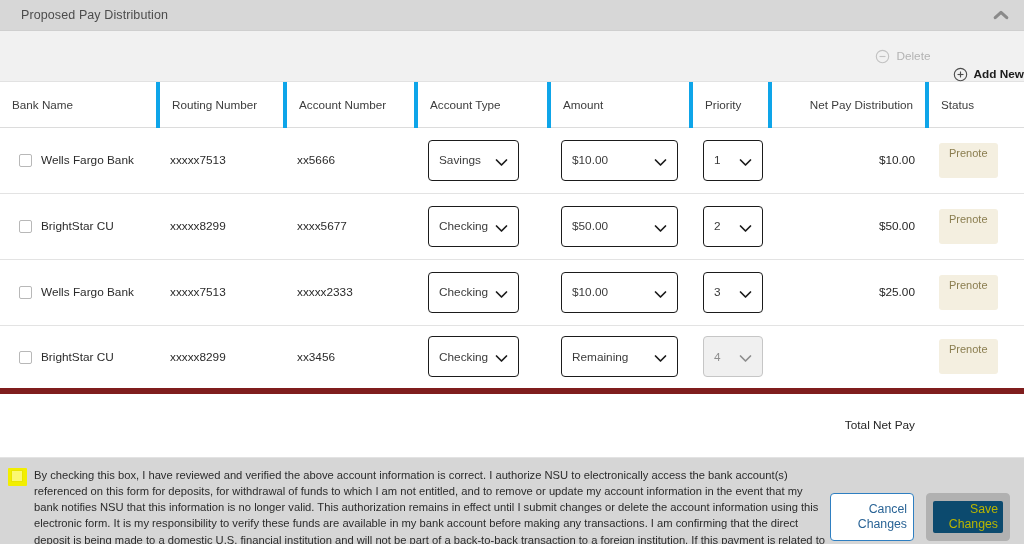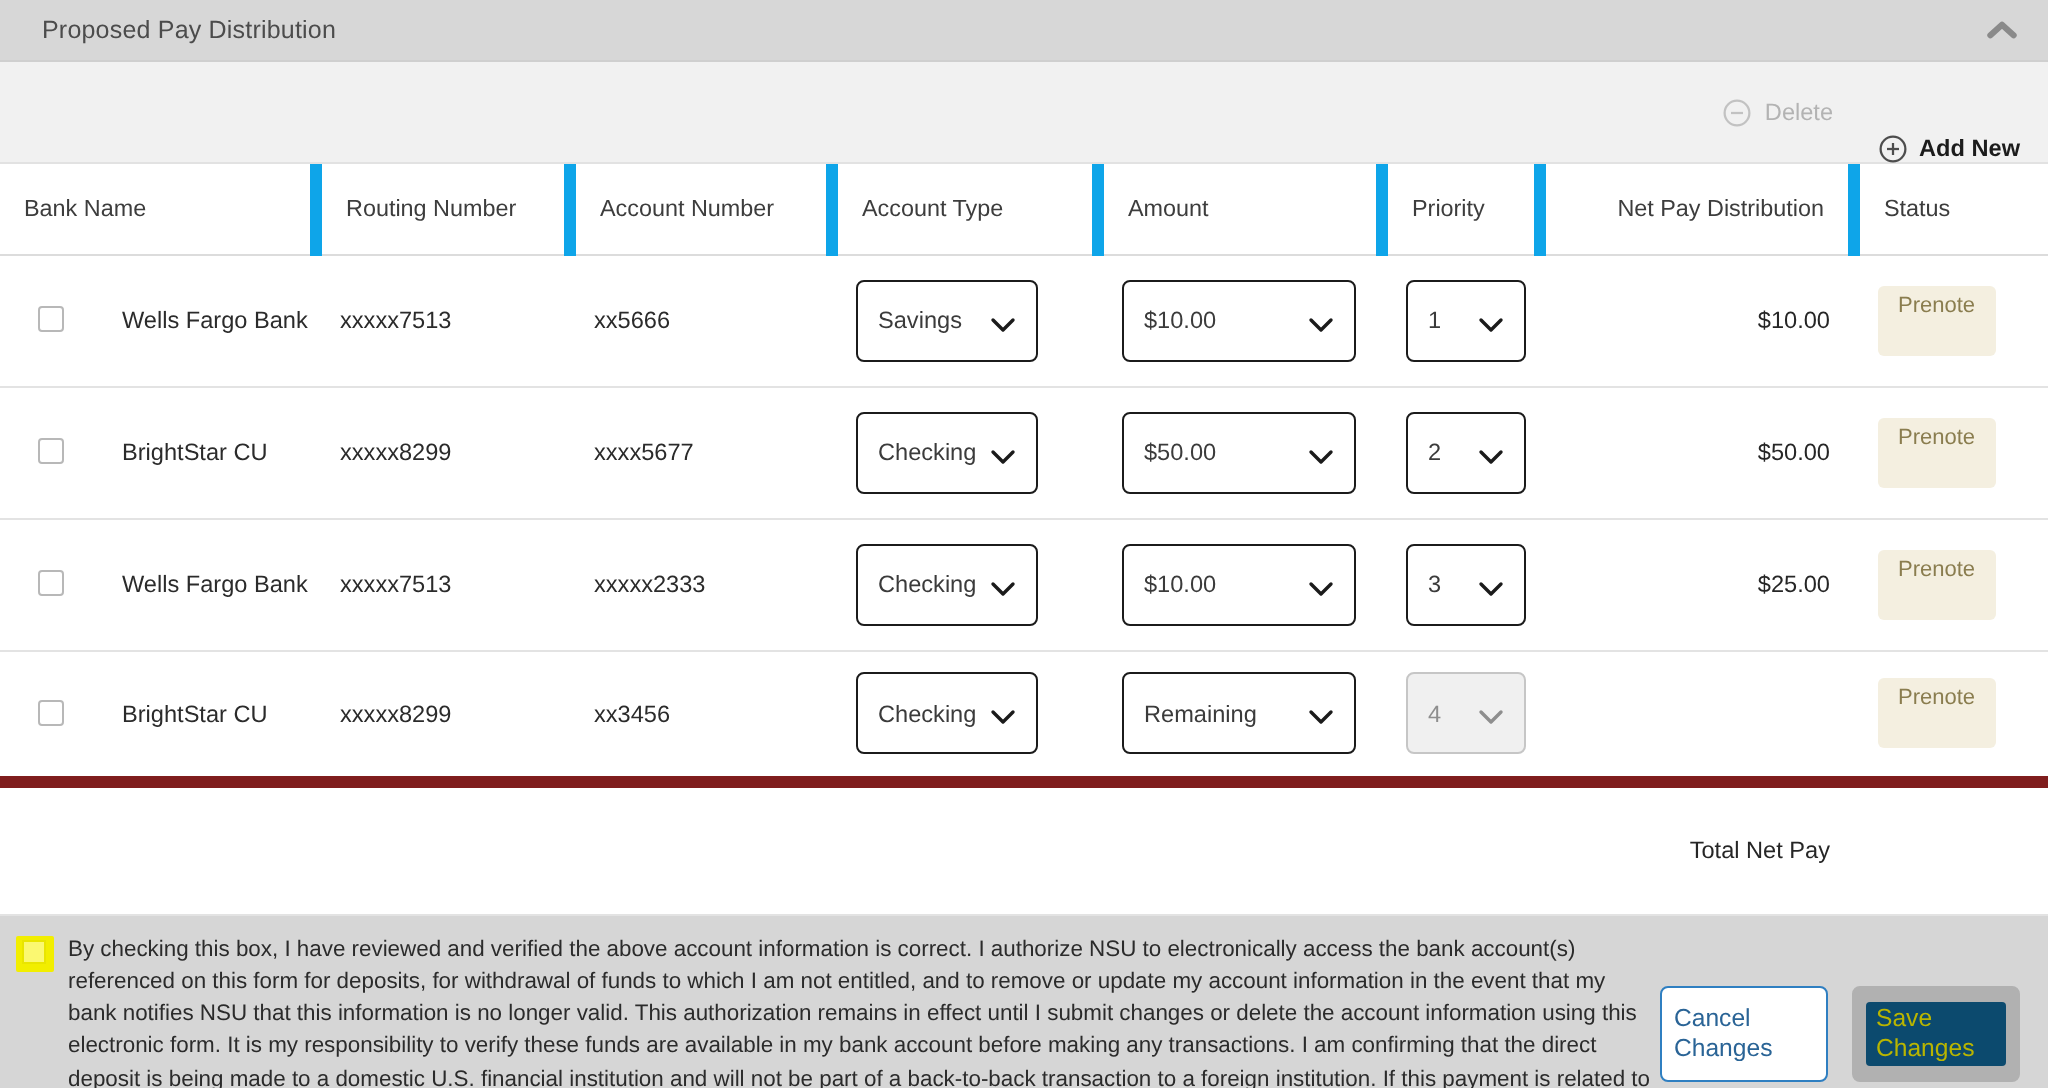--- a/index.html
+++ b/index.html
@@ -29,59 +29,59 @@
     flex: 1;
   }
   .collapse-ico { width: 18px; height: 14px; display:block; }
 
   
   .toolbar {
     height: 51px;
     background: #f1f1f1;
     display: flex; align-items: center; justify-content: flex-end;
     gap: 22px;
-    padding-right: 14px;
+    padding-right: 0;
     border-bottom: 1px solid #e2e2e2;
   }
   .tb-btn {
     display: flex; align-items: center; gap: 6px;
     font-size: 11.8px;
     background: none; border: none; padding: 0;
     font-family: inherit;
     cursor: pointer;
   }
   .tb-btn.disabled { color: #b3b3b3; cursor: default; }
   .tb-btn.enabled  { color: #1c1c1c; font-weight: bold; margin-top: 36px; }
   .tb-ico { width: 15px; height: 15px; display:block; }
 
   
   table.paytbl { width: 1024px; border-collapse: collapse; table-layout: fixed; }
   table.paytbl thead th {
     font-size: 11.7px; font-weight: normal; color: #3d3d3d;
     text-align: left; padding: 0 0 0 12px;
     height: 45px; vertical-align: middle;
     border-bottom: 1px solid #dcdcdc;
-    border-right: 6px solid #0ea5e9;
+    border-right: 4px solid #0ea5e9;
     background: #fff;
     white-space: nowrap;
   }
   table.paytbl thead th:last-child { border-right: none; }
   table.paytbl thead th.ta-right { text-align: right; padding: 0 12px 0 15px; }
 
   table.paytbl tbody td {
     height: 66px; vertical-align: middle;
     border-bottom: 1px solid #e3e3e3;
     padding: 0 0 0 12px;
     font-size: 11.8px; color: #262626;
     background: #fff;
   }
   table.paytbl tbody td.ta-right { text-align: right; padding: 0 12px 0 0; }
   td.cell-bank { padding-left: 0; }
 
-  .bank-wrap { display: flex; align-items: flex-start; gap: 29px; padding-left: 7px; }
+  .bank-wrap { display: flex; align-items: flex-end; gap: 9px; padding-left: 7px; }
   .row-check {
     width: 13px; height: 13px; flex: none;
     border: 1px solid #b8b8b8; border-radius: 2px; background: #fff;
   }
   .bank-name { font-size: 11.8px; color: #2b2b2b; }
 
   .mono-val { font-size: 11.8px; color: #2b2b2b; }
 
   
   .sel {
@@ -156,21 +156,21 @@
     right: 14px;
     top: 35px;
     display: flex; gap: 12px; align-items: flex-start;
   }
   .btn {
     width: 84px; height: 48px;
     border-radius: 4px;
     font-size: 12.3px;
     line-height: 15px;
     display: flex; align-items: center; justify-content: center;
-    text-align: left;
+    text-align: right;
     font-family: inherit;
     cursor: pointer;
   }
   .btn-cancel {
     background: #ffffff;
     border: 1px solid #2f7fc1;
     color: #2a6496;
   }
   .btn-save {
     background: #b1b1b1;

